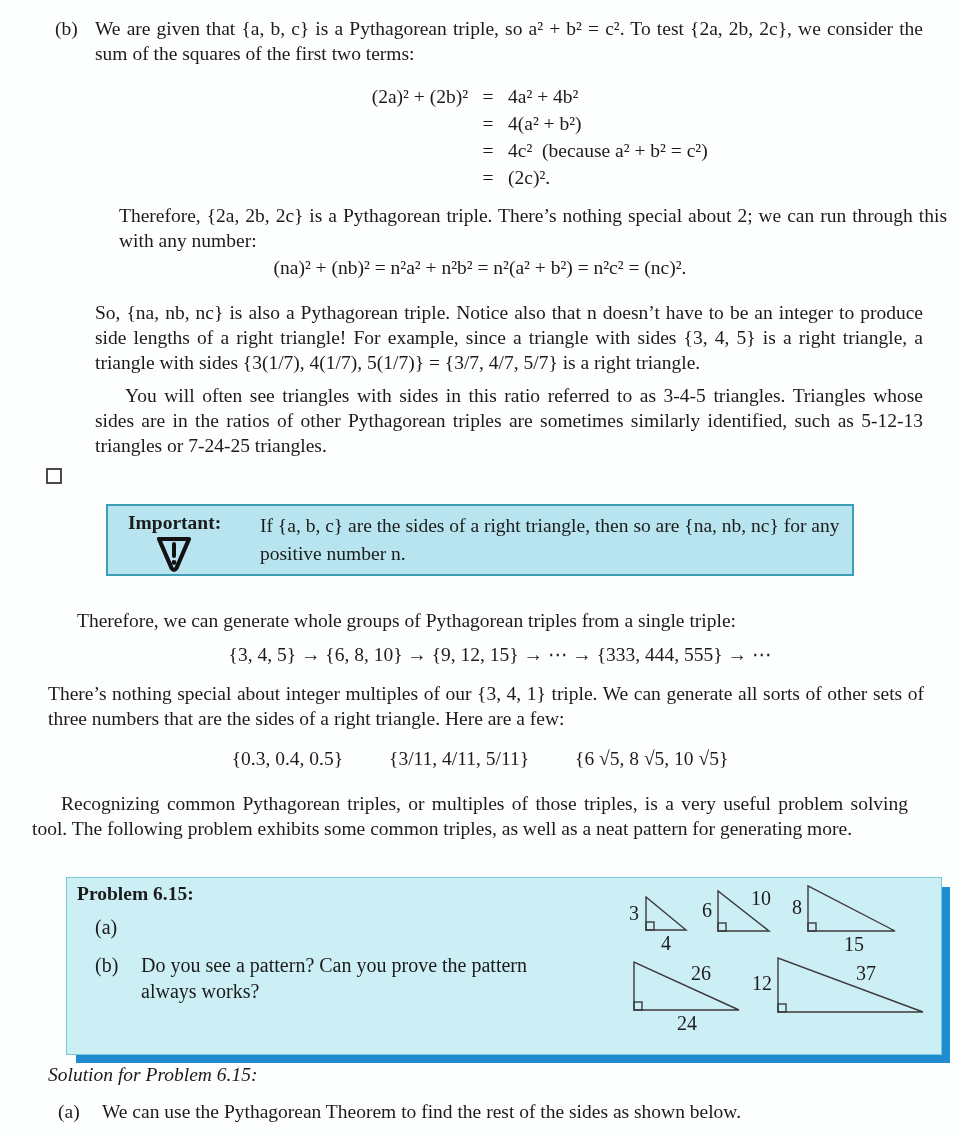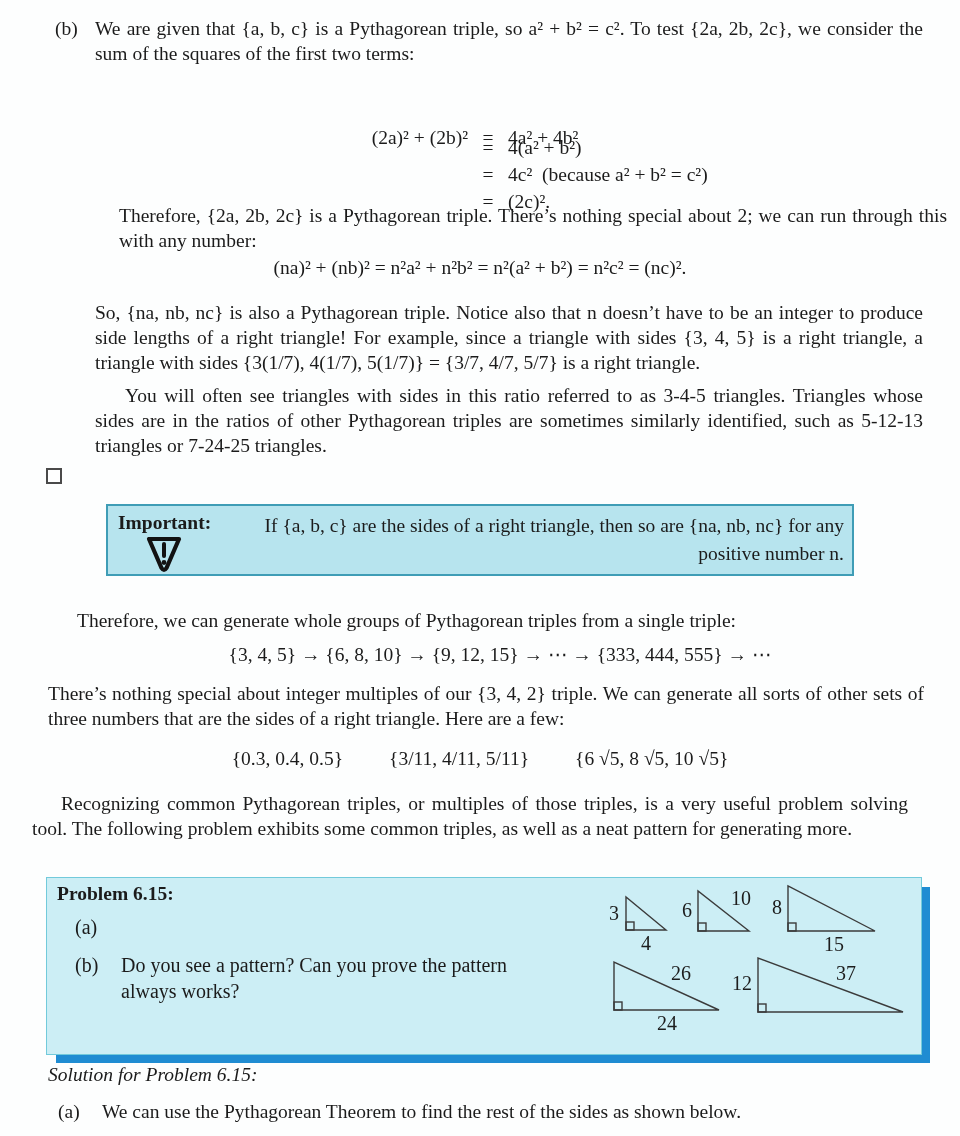--- a/index.html
+++ b/index.html
@@ -13,37 +13,37 @@
     position:absolute; font-size:19.5px; line-height:25px;
     text-align:justify;
   }
   .hang { display:flex; }
   .hang .lbl { flex:0 0 40px; text-align:left; }
   .hang .txt { flex:1; }
 
   
   #deriv { position:absolute; left:318px; top:86px; font-size:19.5px; }
   .drow { display:grid; grid-template-columns:150px 40px auto; height:27px; align-items:baseline; }
-  .drow .lhs { text-align:right;margin-top:41px; }
+  .drow .lhs { text-align:right; }
   .drow .rel { text-align:center; }
   .drow .rhs { text-align:left; white-space:pre; }
 
   .eqcenter { position:absolute; left:0; width:960px; text-align:center; font-size:19.5px; }
 
   #qed { position:absolute; left:46px; top:468px; width:12px; height:12px; border:2px solid #4a4a4a; background:#fff; }
 
   
   #important {
     position:absolute; left:106px; top:504px; width:748px; height:72px;
     border:2px solid #3f9db6; display:flex; box-sizing:border-box;
   }
-  .imp-left { flex:0 0 130px; padding:6px 0 0 10px; }
+  .imp-left { flex:0 0 130px; padding:6px 0 0 20px; }
   .imp-label { font-weight:bold; font-size:19.5px; }
   .imp-icon { margin:1px 0 0 24px; display:block; }
-  .imp-text { flex:1; padding:6px 8px 0 2px; font-size:19.5px; line-height:28px; text-align:right; }
+  .imp-text { flex:1; padding:6px 8px 0 2px; font-size:19.5px; line-height:28px; text-align:left; }
 
   
   #problem-box {
     position:absolute; left:46px; top:877px; width:876px; height:178px;
     border:1px solid #72cadb; box-sizing:border-box;
   }
   .prob-title { position:absolute; left:10px; top:5px; font-weight:bold; font-size:19.5px; }
   .prob-items { position:absolute; left:28px; top:36px; width:478px; }
   .prob-item { display:flex; margin-bottom:12px; font-size:20px; line-height:26px; }
   .prob-item .plbl { flex:0 0 46px; }
@@ -105,31 +105,31 @@
       <circle cx="22" cy="27.5" r="2.4" fill="#121212"></circle>
     </svg>
   </div>
   <div class="imp-text">If {a, b, c} are the sides of a right triangle, then so are {na, nb, nc} for any positive number n.</div>
 </div>
 
 <div class="para" style="left:48px; top:608px; width:876px; text-indent:29px; text-align:left;">Therefore, we can generate whole groups of Pythagorean triples from a single triple:</div>
 
 <div class="eqcenter" style="top:643px;padding-left:20px;">{3, 4, 5} → {6, 8, 10} → {9, 12, 15} → ⋯ → {333, 444, 555} → ⋯</div>
 
-<div class="para" style="left:48px; top:681px; width:876px;">There’s nothing special about integer multiples of our {3, 4, 2} triple. We can generate all sorts of other sets of three numbers that are the sides of a right triangle. Here are a few:</div>
+<div class="para" style="left:48px; top:681px; width:876px;">There’s nothing special about integer multiples of our {3, 4, 1} triple. We can generate all sorts of other sets of three numbers that are the sides of a right triangle. Here are a few:</div>
 
 <div class="eqcenter" style="top:748px; display:flex; justify-content:center; gap:46px;">
   <span>{0.3, 0.4, 0.5}</span>
   <span>{3/11, 4/11, 5/11}</span>
   <span>{6 √5, 8 √5, 10 √5}</span>
 </div>
 
 <div class="para" style="left:32px; top:791px; width:876px; text-indent:29px;">Recognizing common Pythagorean triples, or multiples of those triples, is a very useful problem solving tool.  The following problem exhibits some common triples, as well as a neat pattern for generating more.</div>
 
-<div id="problem-box" style="background:#cceef5; box-shadow:9px 9px 0 -1px #1f8cd2;">
+<div id="problem-box" style="background:#cceef5; box-shadow:9px 9px 0 -1px #1f8cd2;margin-left:20px;">
   <div class="prob-title">Problem 6.15:</div>
   <div class="prob-items">
     <div class="prob-item">
       <span class="plbl">(a)</span>
     </div>
     <div class="prob-item">
       <span class="plbl">(b)</span>
       <span>Do you see a pattern? Can you prove the pattern always works?</span>
     </div>
   </div>

